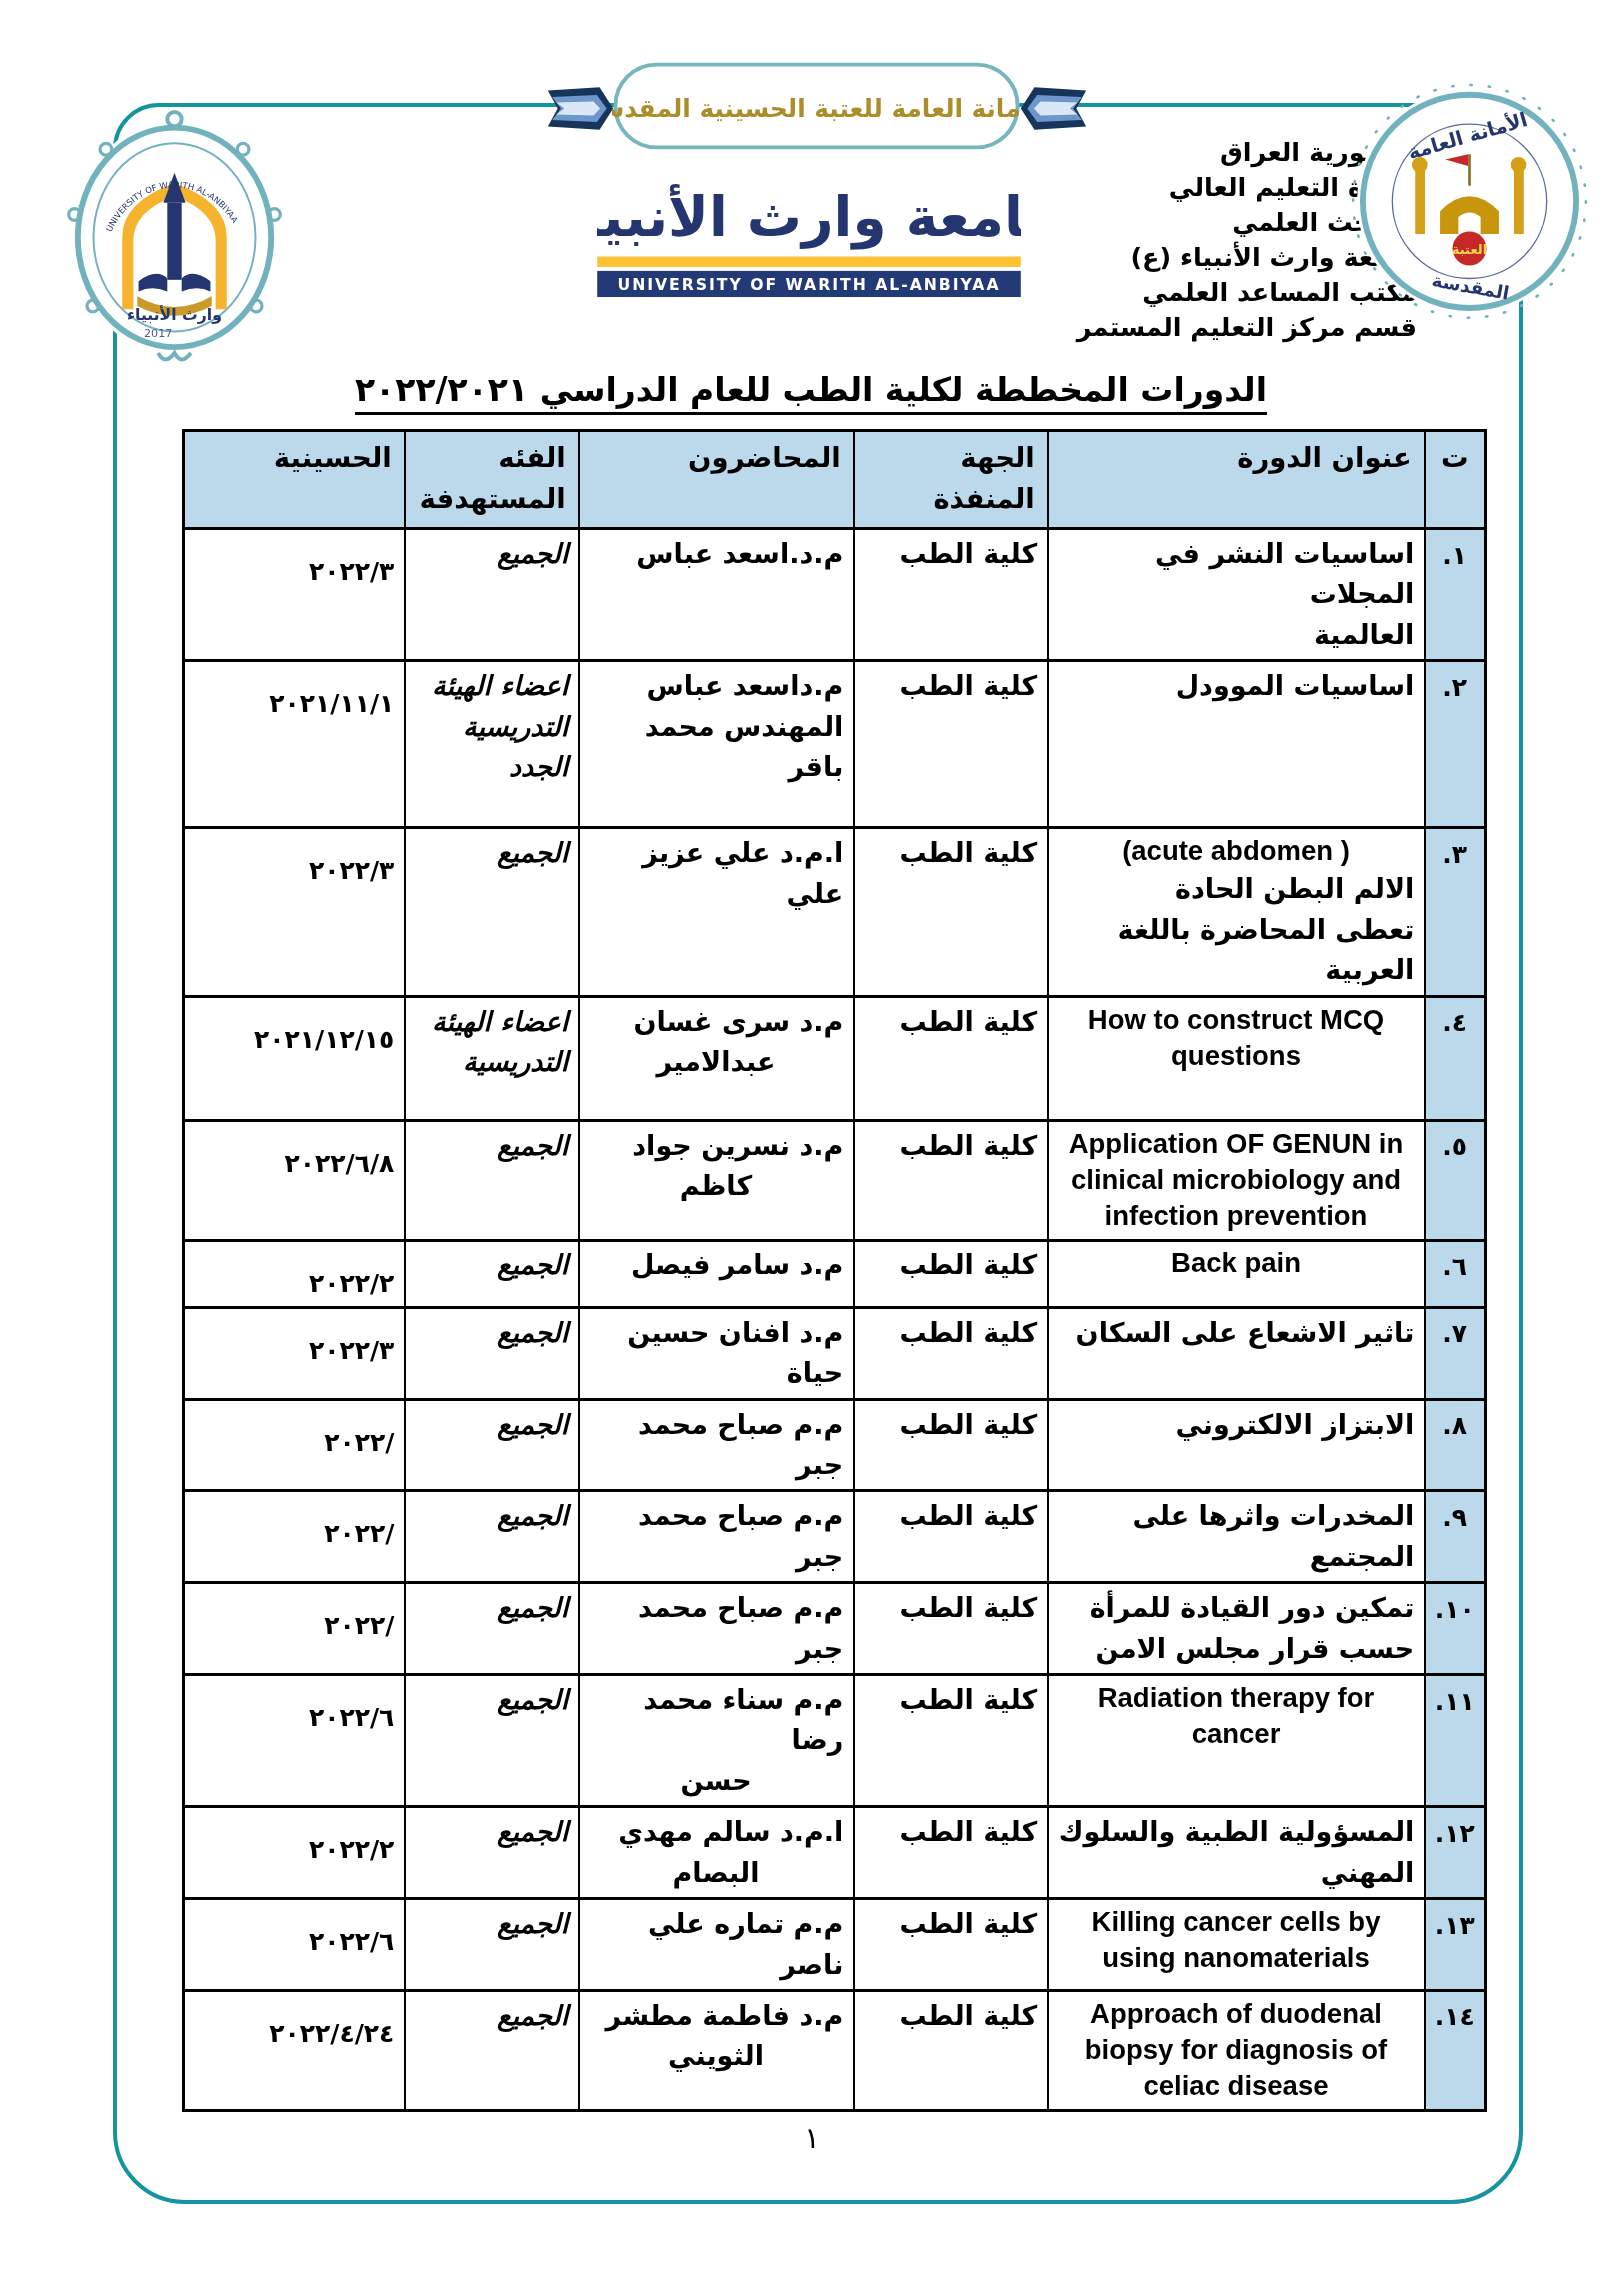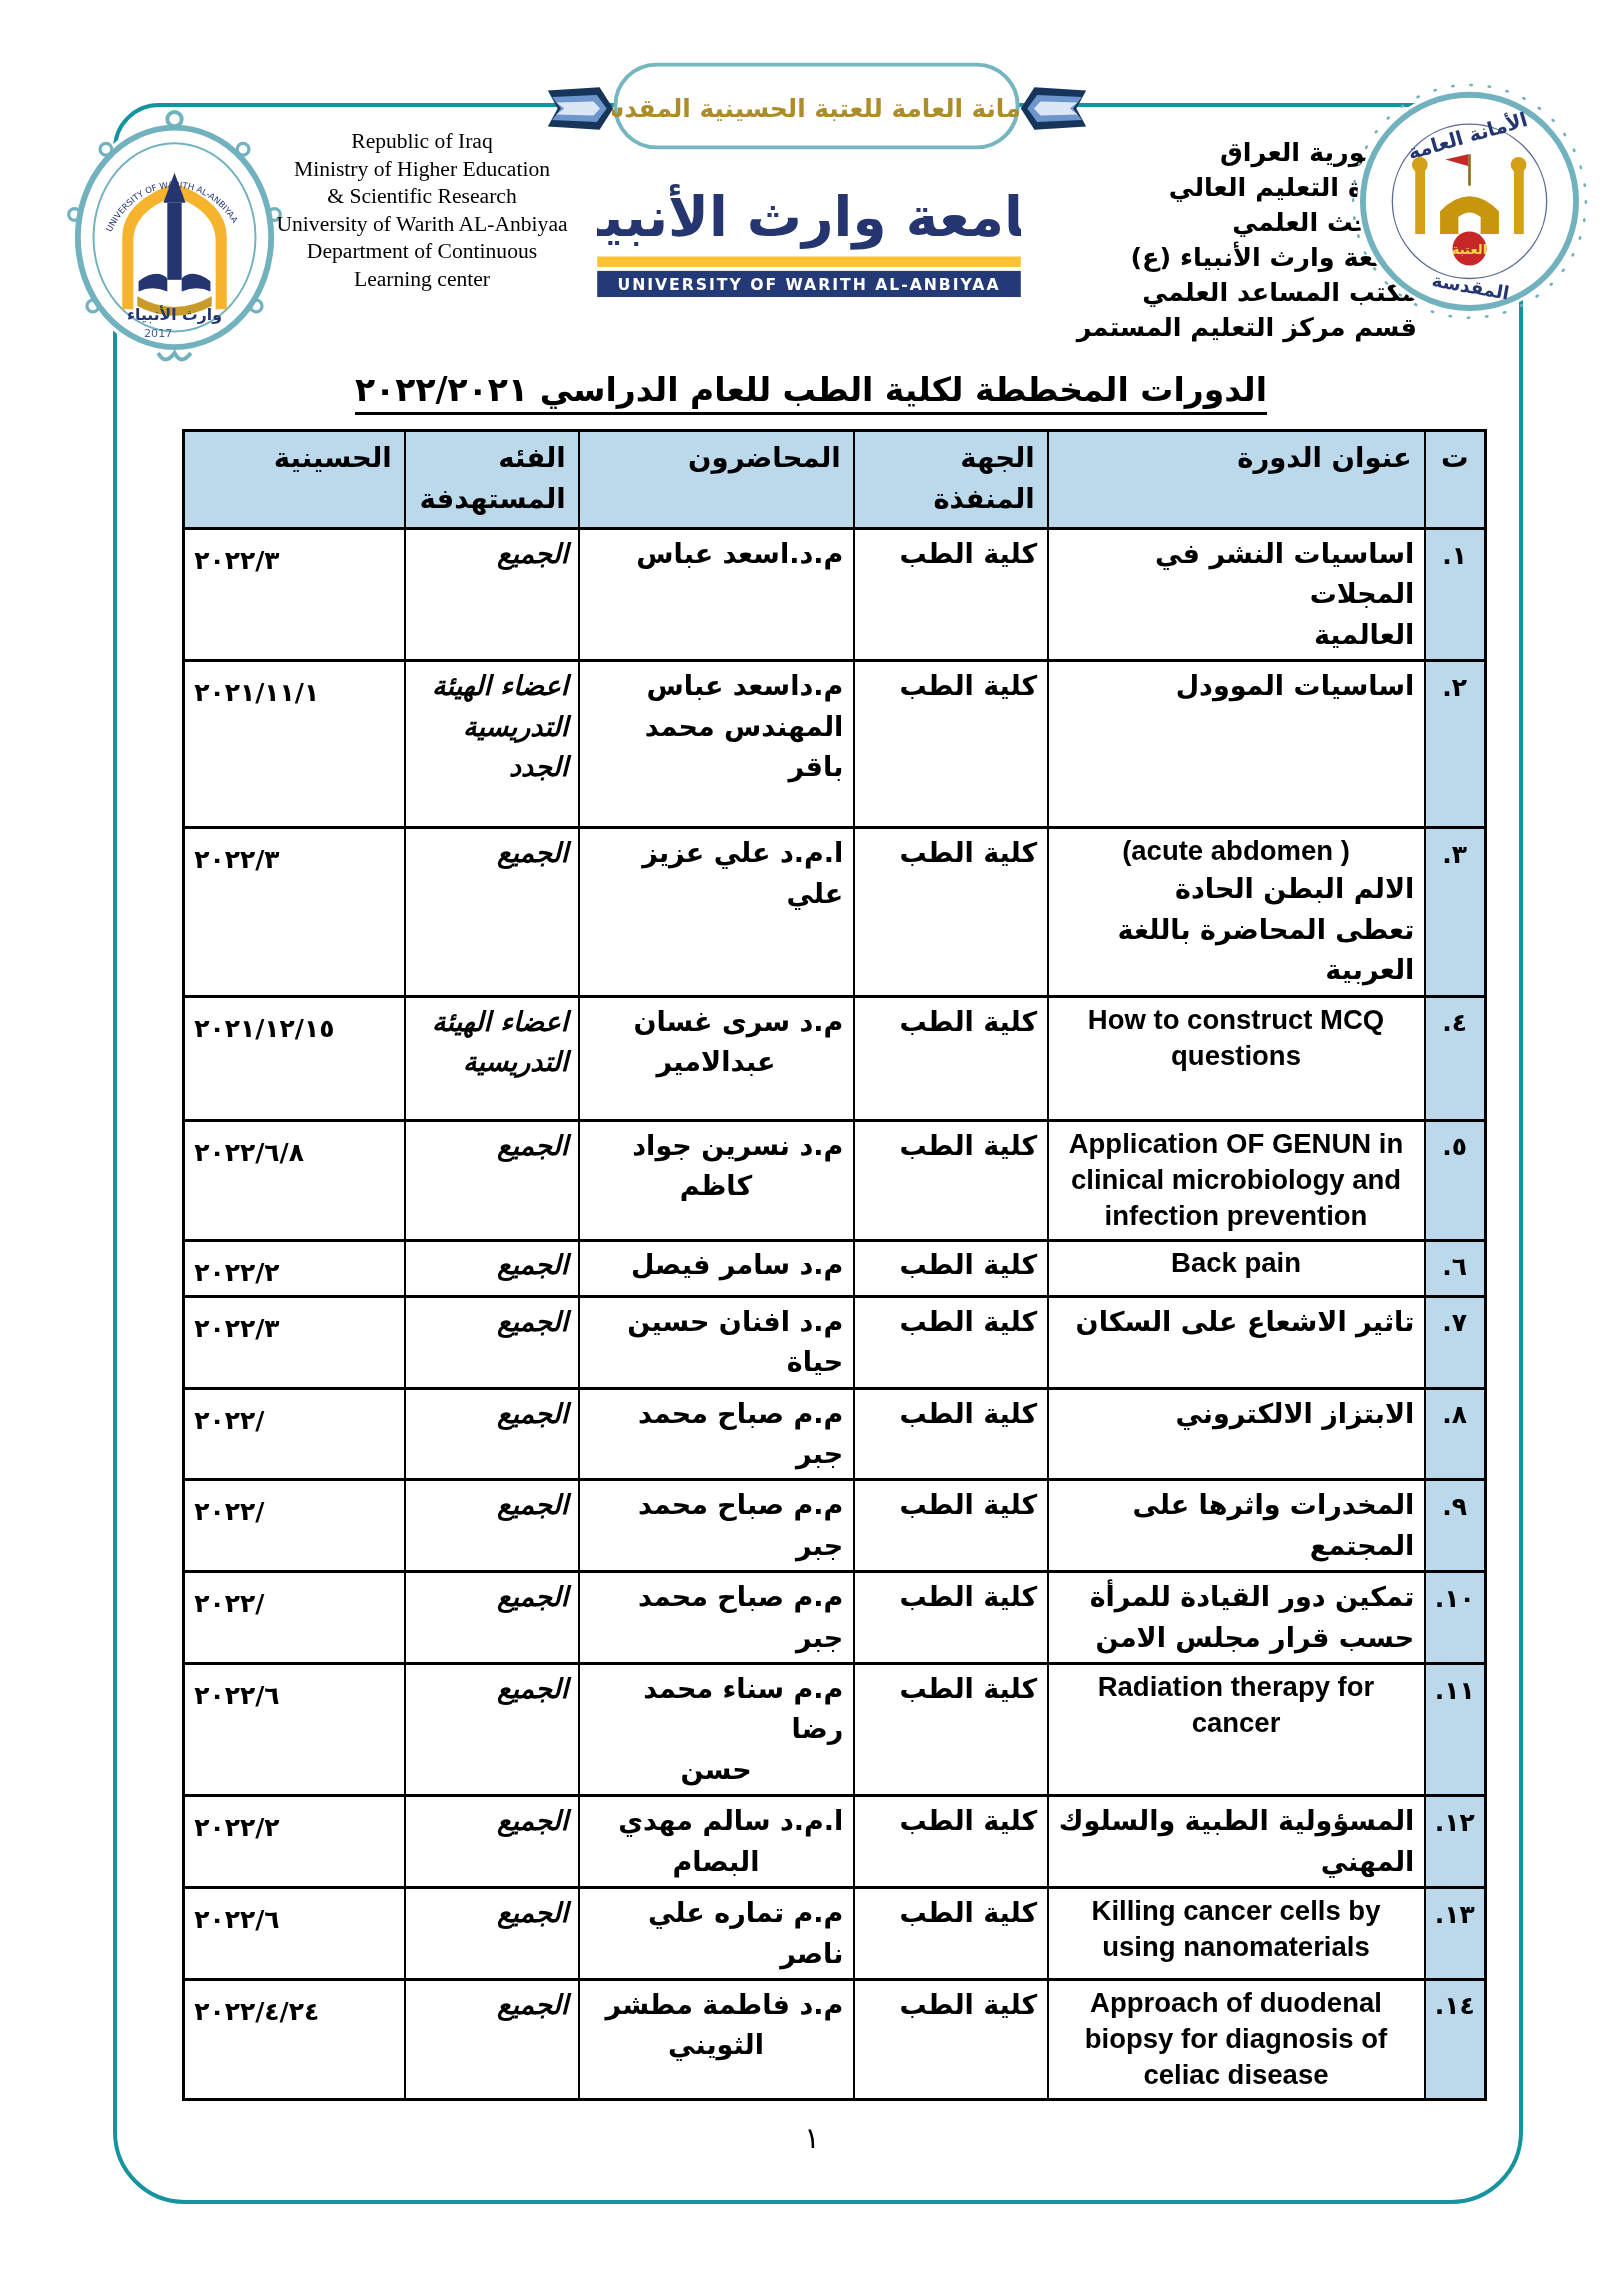--- a/index.html
+++ b/index.html
@@ -20,21 +20,21 @@
   th,td{border:2px solid #000;border-top-width:3.3px;border-bottom-width:3.3px;vertical-align:top;overflow:hidden;}
   th{background:#BCD9EC;text-align:right;font-size:27.5px;font-weight:bold;padding:5.2px 11.8px;line-height:1.5;}
   td{font-size:27px;font-weight:bold;padding:3.9px 9.2px;line-height:1.5;}
   td.c-no{background:#BCD9EC;text-align:center;font-size:25px;padding-top:6.5px;}
   td.c-course .ln-en{direction:ltr;text-align:center;font-family:Liberation Sans, sans-serif;line-height:1.32;font-size:27.5px;}
   td.c-course .ln-ar{direction:rtl;text-align:right;}
   td.c-exec{text-align:right;}
   td.c-lect{text-align:right;}
   td.c-lect .cont{text-align:center;}
   td.c-target{text-align:right;font-style:italic;}
-  td.c-date{direction:ltr;text-align:left;font-size:25px;padding-top:12px;}
+  td.c-date{direction:ltr;text-align:right;font-size:25px;padding-top:23px;}
   .pagenum{position:absolute;left:0;top:2121px;width:1624px;text-align:center;font-size:29px;}
   svg text{font-family:"DejaVu Sans",sans-serif;}
 </style>
 </head>
 <body>
 
 <div class="page">
 
   <div class="frame"></div>
 
@@ -58,28 +58,20 @@
     <path d="M230 262 Q202 242 186 258 L186 278 Q210 268 230 278 Z" fill="#24356F"></path>
     <path d="M118 285 Q175 318 232 285 L232 300 Q175 330 118 300 Z" fill="#C99B2B"></path>
     <text x="175" y="322" font-size="24" font-weight="bold" fill="#24356F" text-anchor="middle" direction="rtl">وارث الأنبياء</text>
     <text x="150" y="348" font-size="17" fill="#4a5a8a" text-anchor="middle">2017</text>
     <path id="arcTop" d="M 70 210 A 110 130 0 0 1 280 210" fill="none"></path>
     <text font-size="13" fill="#24356F">
       <textPath href="#arcTop" startOffset="8%">UNIVERSITY OF WARITH AL-ANBIYAA</textPath>
     </text>
   </svg>
 
-  <div class="hdr-en">
-    <div>Republic of Iraq</div>
-    <div>Ministry of  Higher Education</div>
-    <div>&amp; Scientific Research</div>
-    <div>University of  Warith AL-Anbiyaa</div>
-    <div>Department of Continuous</div>
-    <div>Learning center</div>
-  </div>
 
   <svg class="logo" style="left:546px;top:84px" width="69" height="49" viewBox="0 0 120 90">
     <polygon points="0,12 95,6 120,45 95,84 0,78 18,45" fill="#17355B"></polygon>
     <polygon points="8,24 90,20 108,45 90,70 8,66 24,45" fill="#6D97CC"></polygon>
     <polygon points="16,34 84,32 96,45 84,58 16,56 30,45" fill="#DCE7F5"></polygon>
   </svg>
   <svg class="logo" style="left:1019px;top:84px;transform:scaleX(-1)" width="69" height="49" viewBox="0 0 120 90">
     <polygon points="0,12 95,6 120,45 95,84 0,78 18,45" fill="#17355B"></polygon>
     <polygon points="8,24 90,20 108,45 90,70 8,66 24,45" fill="#6D97CC"></polygon>
     <polygon points="16,34 84,32 96,45 84,58 16,56 30,45" fill="#DCE7F5"></polygon>

